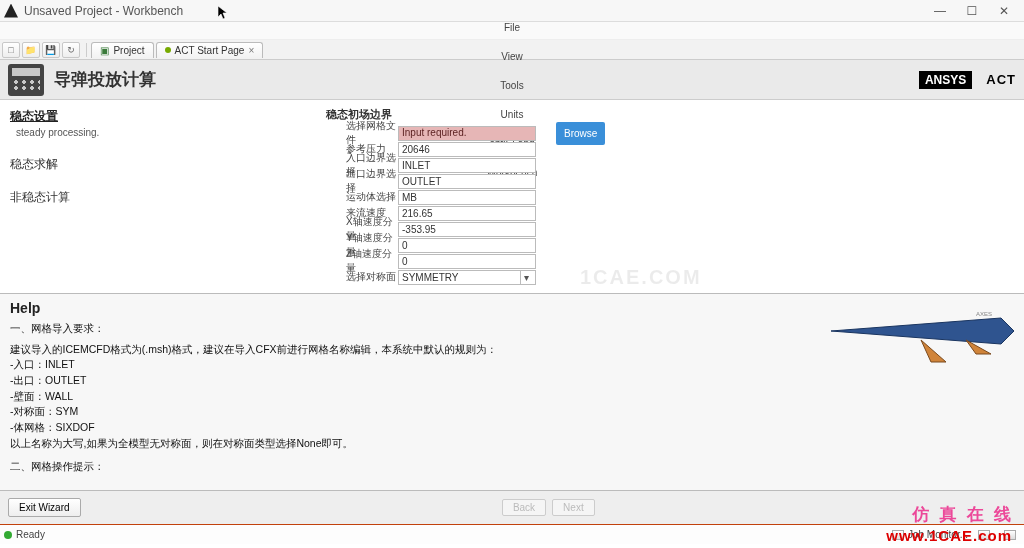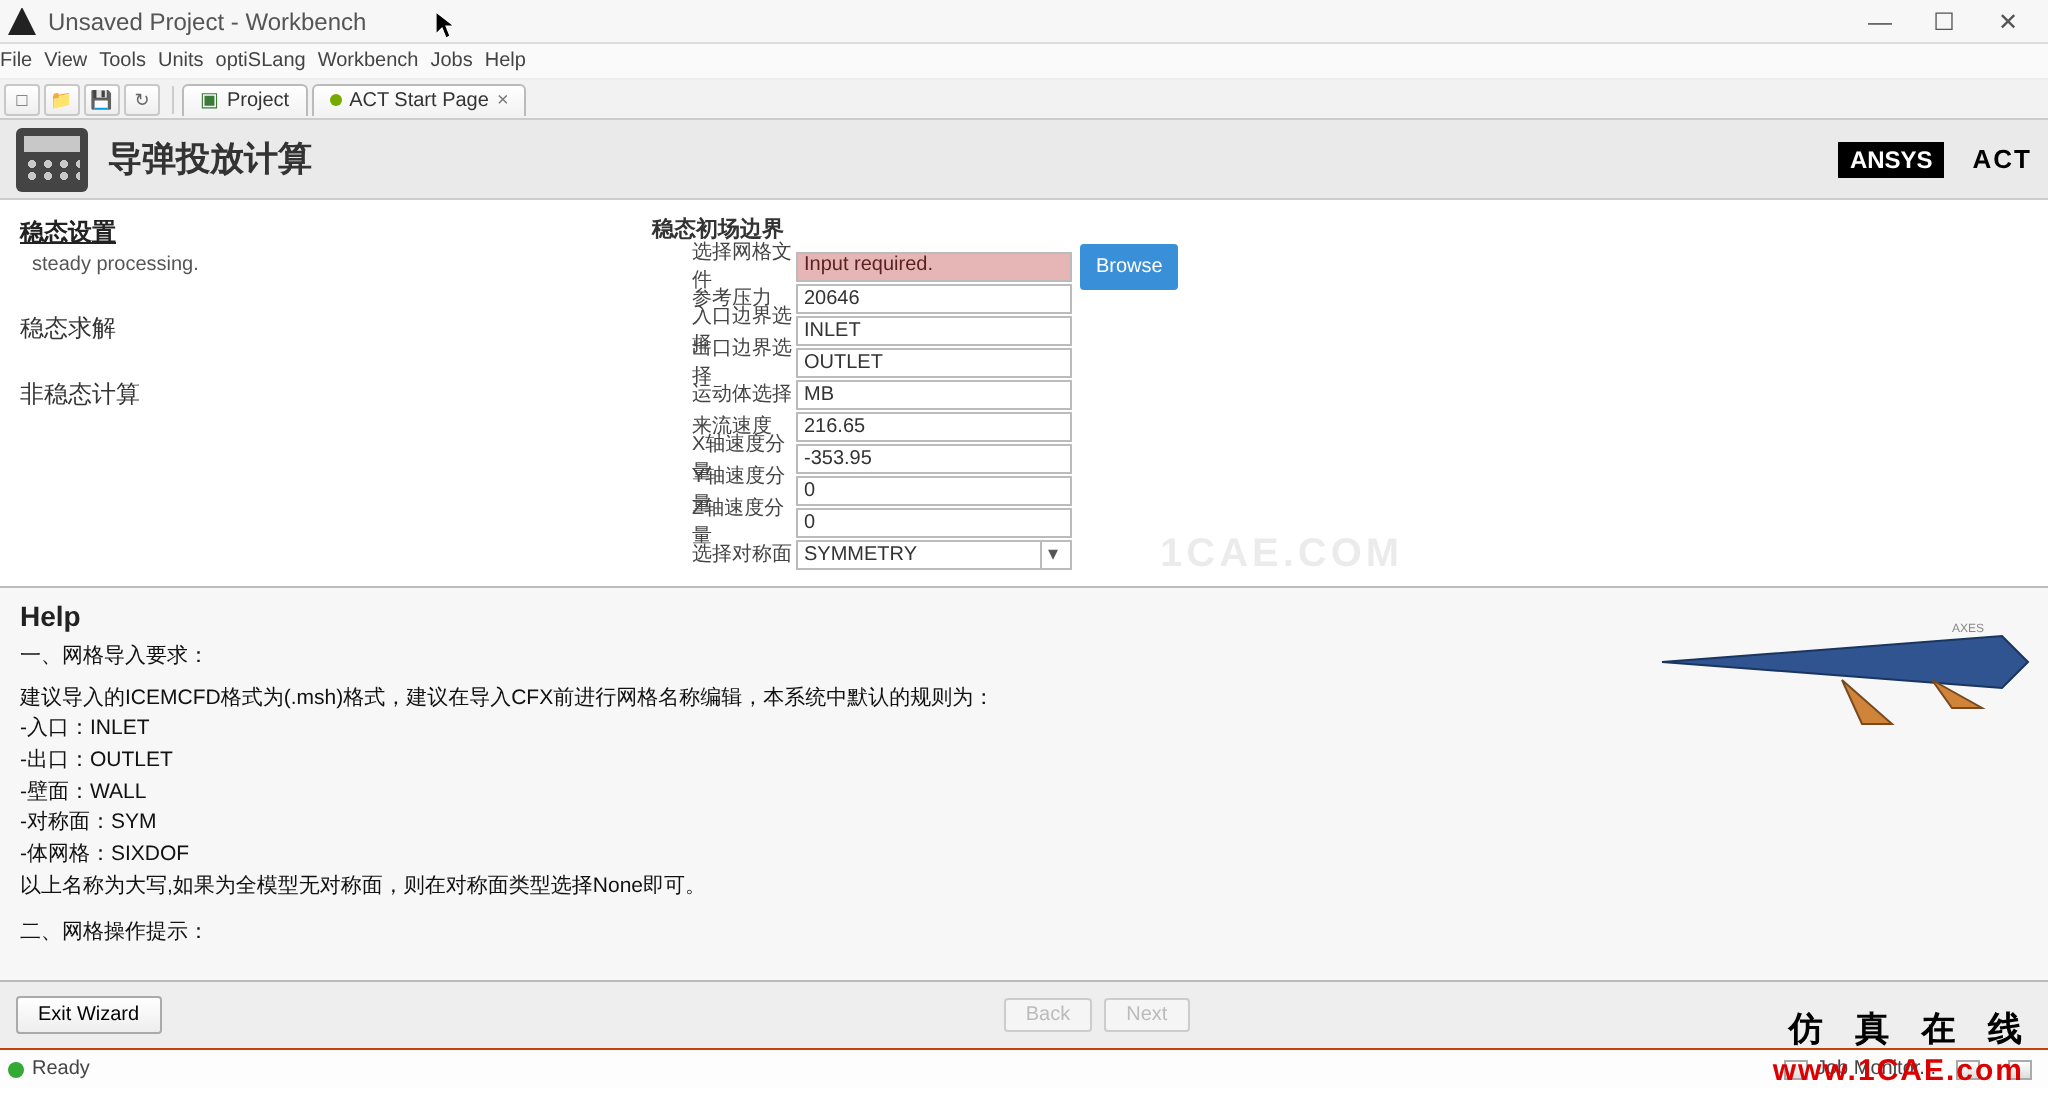--- a/index.html
+++ b/index.html
@@ -3,21 +3,21 @@
 <meta charset="utf-8">
 <style>
   * { box-sizing: border-box; margin:0; padding:0; }
   html,body { width:1024px; height:548px; font-family: "Segoe UI", Arial, sans-serif; font-size:11px; background:#fff; color:#333; overflow:hidden; }
   
   .titlebar { height:22px; display:flex; align-items:center; padding:0 4px; border-bottom:1px solid #ddd; background:#f7f7f7; }
   .titlebar .appicon { width:14px; height:14px; background:#222; margin-right:6px; clip-path: polygon(50% 0, 100% 100%, 0 100%); }
   .titlebar .title { flex:1; font-size:12px; color:#555; }
   .titlebar .winbtn { width:32px; height:100%; display:flex; align-items:center; justify-content:center; color:#555; font-size:12px; }
   
-  .menubar { height:18px; display:flex; align-items:center; padding:0 0; gap:6px; background:#fafafa; font-size:10px; color:#444; border-bottom:1px solid #eee;}
+  .menubar { height:18px; display:flex; align-items:center; padding:0 0; gap:18px; background:#fafafa; font-size:10px; color:#444; border-bottom:1px solid #eee;flex-direction:column;}
   .menubar span { cursor:default; }
   
   .toolbar { height:20px; display:flex; align-items:center; background:#f2f2f2; border-bottom:1px solid #ccc; padding:0 2px; font-size:10px; }
   .tb-btn { width:18px; height:16px; border:1px solid #c8c8c8; background:linear-gradient(#fff,#eee); margin-right:2px; border-radius:2px; display:flex; align-items:center; justify-content:center; font-size:9px; color:#666;}
   .tb-sep { width:1px; height:14px; background:#ccc; margin:0 4px; }
   .tab { height:16px; padding:0 8px; border:1px solid #bbb; border-bottom:none; background:linear-gradient(#fff,#f2f2f2); display:flex; align-items:center; gap:4px; margin-right:2px; border-radius:3px 3px 0 0; font-size:10px; color:#333;}
   .tab .x { color:#777; font-size:10px; }
   .tab .bullet { width:6px; height:6px; border-radius:50%; background:#7a0; }
   
   .pagehead { height:40px; background:#eaeaea; border-bottom:1px solid #ccc; display:flex; align-items:center; padding:0 8px; gap:10px; }
@@ -36,40 +36,40 @@
   .sidebar .sub { font-size:10px; color:#555; padding-left:6px;}
   .sidebar .item { font-size:12px; color:#333; padding:4px 0;}
   .form-area { flex:1; padding:4px 6px; overflow:hidden;}
   .group-title { font-size:11px; font-weight:bold; color:#333; padding:3px 0;}
   .frow { display:flex; align-items:center; height:16px;}
   .flabel { width:72px; font-size:10px; color:#444; padding-left:20px;}
   .fval { width:138px; height:15px; border:1px solid #bbb; background:#fff; font-size:10px; padding:0 3px; color:#333;}
   .dropdown { background:#fff; display:flex; align-items:center; justify-content:space-between;}
   .dropdown .arrow { width:12px; text-align:center; border-left:1px solid #bbb; color:#555; line-height:13px;}
   .req { background:#e6b6b6; color:#5a1f1f;}
-  .browse-btn { height:23px; padding:0 8px; margin-left:4px; background:#3a8fd9; color:#fff; border:none; font-size:10px; border-radius:2px;}
+  .browse-btn { height:23px; padding:0 8px; margin-left:20px; background:#3a8fd9; color:#fff; border:none; font-size:10px; border-radius:2px;}
   
   .help-wrap { border-top:1px solid #bbb; height:197px; overflow:hidden; position:relative; background:#f7f7f7;}
   .help-scroll { height:100%; overflow-y:auto; padding:6px 10px 6px 10px; font-size:11px; color:#222;}
   .help-wrap h2 { font-size:14px; font-weight:bold; padding:0 0 4px 0;}
   .help-scroll p { line-height:1.4; margin:1px 0; font-size:10.5px; color:#111;}
   .plane { position:absolute; right:8px; top:12px; width:190px; height:70px; pointer-events:none;}
   .footer-bar { height:34px; border-top:1px solid #bbb; background:#eee; display:flex; align-items:center; padding:0 8px; }
   .exit-btn { padding:3px 10px; border:1px solid #aaa; background:linear-gradient(#fff,#eee); font-size:10px; border-radius:2px;}
   .nav-btns { margin:0 auto; display:flex; gap:6px;}
   .nav-btn { padding:2px 10px; border:1px solid #ccc; background:#f5f5f5; color:#bbb; font-size:10px; border-radius:2px;}
   
   .status { height:20px; border-top:1px solid #c2410c; display:flex; align-items:center; font-size:10px; color:#444; padding:0 4px; background:#fdfdfd;}
   .status .dot { width:8px; height:8px; border-radius:50%; background:#3a3; margin-right:4px;}
   .status .spacer{flex:1;}
   .status .small-box{ width:12px;height:10px;border:1px solid #aaa;background:linear-gradient(#fff,#ddd);margin-right:4px;}
   
   .wm1{position:absolute;left:580px;top:266px;font-size:20px;color:rgba(0,0,0,0.08);font-weight:bold;letter-spacing:2px;pointer-events:none;}
   .wm2{position:absolute;right:12px;bottom:4px;font-size:15px;color:#d00;font-weight:bold;letter-spacing:1px;pointer-events:none;font-family:Arial;}
-  .wm3{position:absolute;right:10px;bottom:22px;font-size:17px;color:#000000;font-weight:bold;letter-spacing:3px;pointer-events:none;font-family:Liberation Mono, monospace;}
+  .wm3{position:absolute;right:10px;bottom:22px;font-size:17px;color:#ec4899;font-weight:bold;letter-spacing:3px;pointer-events:none;font-family:Liberation Serif, serif;}
   body{position:relative;}
   
   .cursor-ptr{position:absolute; left:218px; top:6px; width:10px; height:14px; pointer-events:none;}
 </style>
 </head>
 <body>
 
 <div class="titlebar">
   <div class="appicon"></div>
   <div class="title">Unsaved Project - Workbench</div>

